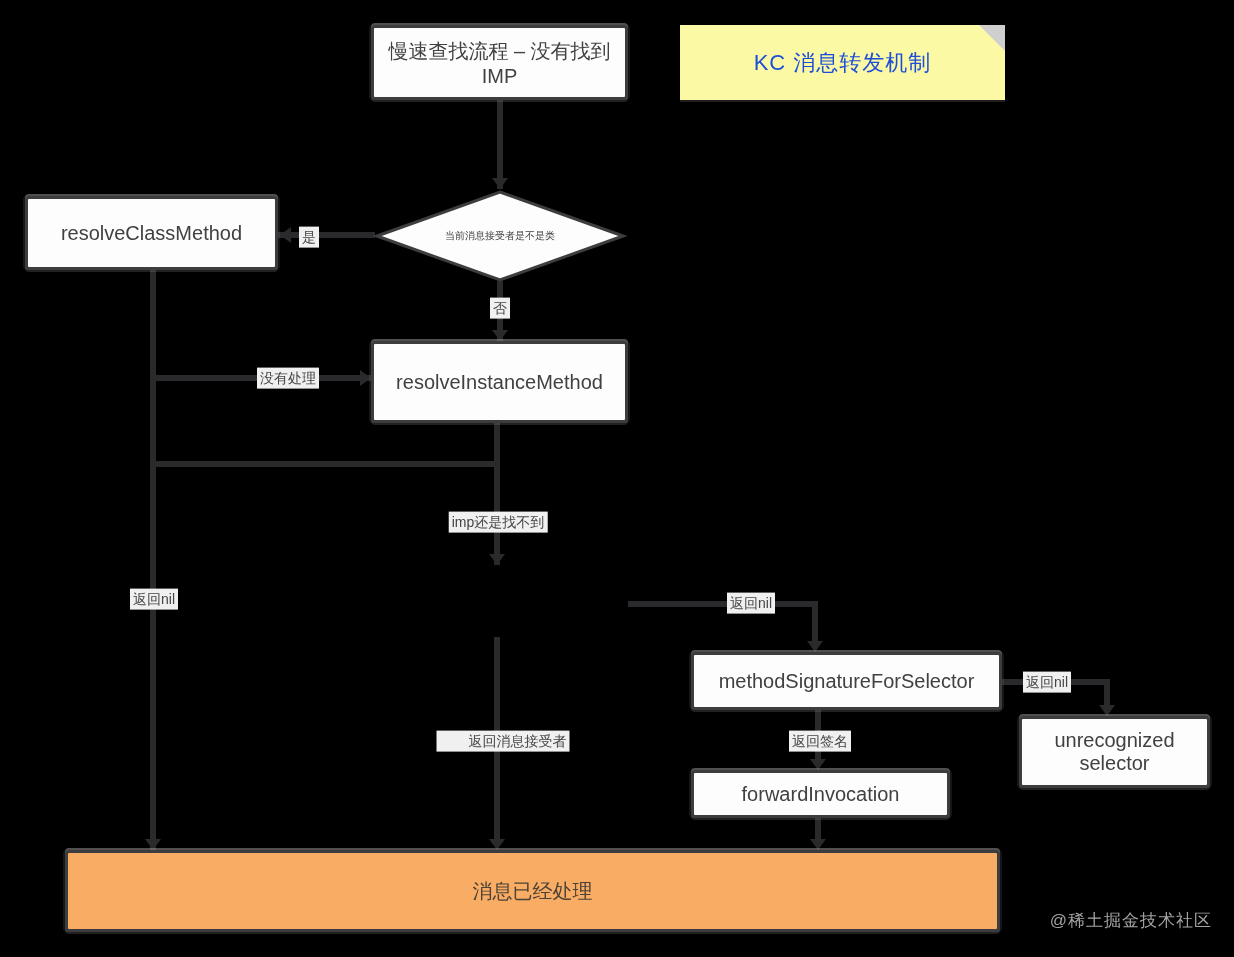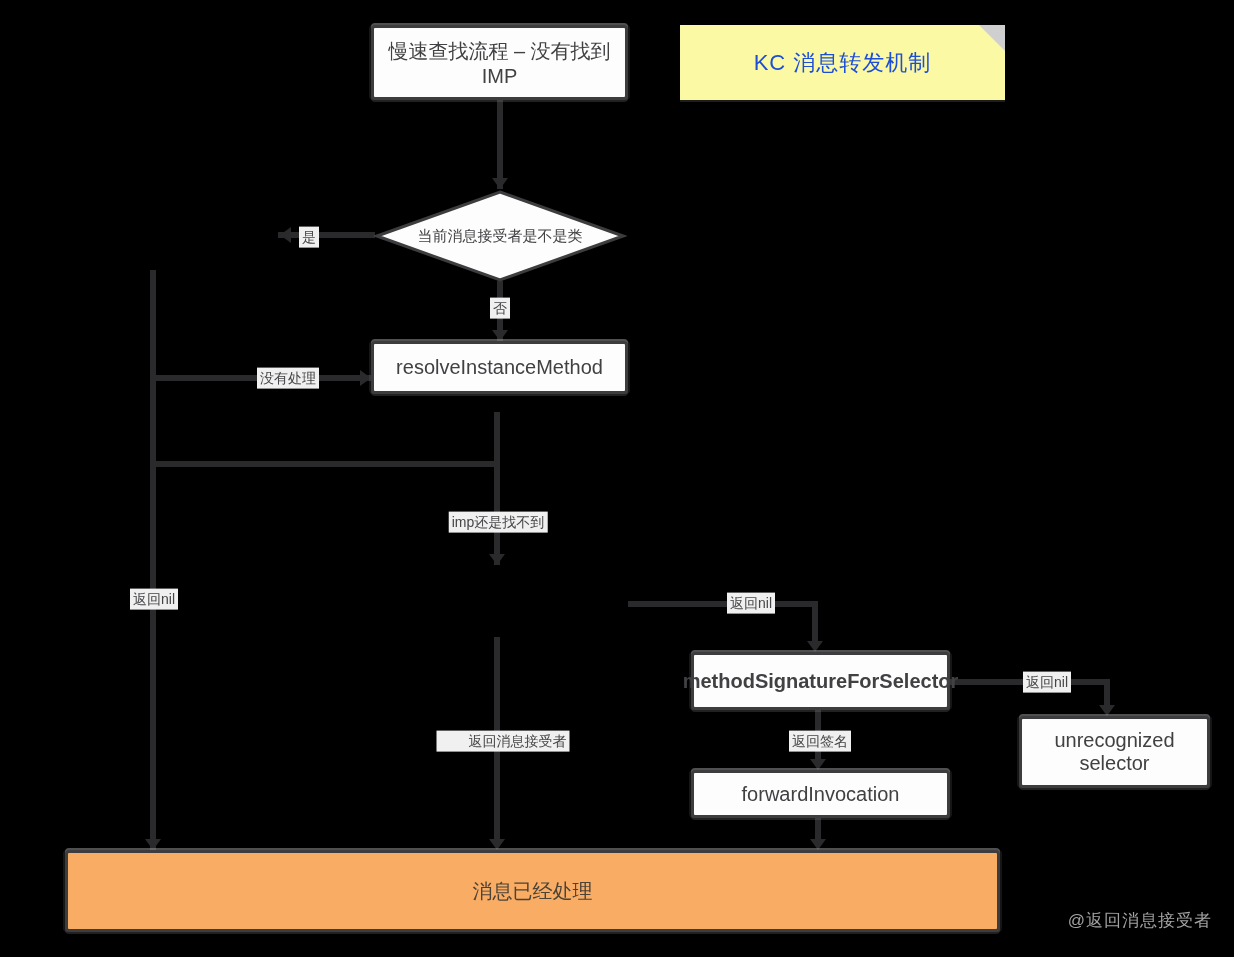--- a/index.html
+++ b/index.html
@@ -23,21 +23,21 @@
     font-size:22px; color:#1d4ed8; letter-spacing:1px;
     box-shadow:0 2px 0 rgba(120,120,120,.25);
   }
   .note .fold {
     position:absolute; top:0; right:0; width:0; height:0;
     border-top:26px solid #cfcfcf; border-left:26px solid transparent;
   }
   .diamond-wrap { position:absolute; }
   .diamond-label {
     position:absolute; inset:0; display:flex; align-items:center; justify-content:center;
-    font-size:15px; color:#414144;
+    font-size:10px; color:#414144;
   }
   .line { position:absolute; background:#2a2a2c; }
   .arr { position:absolute; width:0; height:0; }
   .arr.down  { border-left:8px solid transparent; border-right:8px solid transparent; border-top:11px solid #2a2a2c; }
   .arr.left  { border-top:8px solid transparent; border-bottom:8px solid transparent; border-right:11px solid #2a2a2c; }
   .arr.right { border-top:8px solid transparent; border-bottom:8px solid transparent; border-left:11px solid #2a2a2c; }
   .chip {
     position:absolute; transform:translate(-50%,-50%);
     background:#f0f0f0; color:#454548; font-size:14px; line-height:1.2;
     padding:2px 3px; white-space:nowrap;
@@ -80,44 +80,45 @@
   <div class="arr down" style="left:489px;  top:839px;"></div>
   <div class="arr down" style="left:810px;  top:839px;"></div>
 
   <div class="node" style="left:371px; top:25px; width:257px; height:75px;">慢速查找流程 – 没有找到IMP</div>
 
   <div class="note" style="left:680px; top:25px; width:325px; height:75px;">
     <span>KC 消息转发机制</span>
     <span class="fold"></span>
   </div>
 
+  <div class="node" style="left:25px; top:196px; width:253px; height:74px;">resolveClassMethod</div>
 
   <div class="diamond-wrap" style="left:373px; top:189px; width:254px; height:94px;">
     <svg width="254" height="94">
       <polygon points="127,3 250,47 127,91 4,47" fill="#fdfdfd" stroke="#3d3d3f" stroke-width="3"></polygon>
     </svg>
     <div class="diamond-label">当前消息接受者是不是类</div>
   </div>
 
-  <div class="node" style="left:371px; top:341px; width:257px; height:53px;">resolveInstanceMethod</div>
+  <div class="node" style="left:371px; top:341px; width:257px; height:82px;">resolveInstanceMethod</div>
 
 
-  <div class="node" style="left:691px; top:652px; width:259px; height:58px;font-weight:bold;">methodSignatureForSelector</div>
+  <div class="node" style="left:691px; top:652px; width:311px; height:58px;">methodSignatureForSelector</div>
 
   <div class="node" style="left:1019px; top:716px; width:191px; height:72px;">unrecognized selector</div>
 
   <div class="node" style="left:691px; top:770px; width:259px; height:48px;">forwardInvocation</div>
 
   <div class="node orange" style="left:65px; top:850px; width:935px; height:82px;">消息已经处理</div>
 
   <div class="chip" style="left:309px;  top:237px;">是</div>
   <div class="chip" style="left:500px;  top:308px;">否</div>
   <div class="chip" style="left:253px;  top:378px;margin-left:35px;">没有处理</div>
   <div class="chip" style="left:498px;  top:522px;">imp还是找不到</div>
   <div class="chip" style="left:154px;  top:599px;">返回nil</div>
   <div class="chip" style="left:751px;  top:603px;">返回nil</div>
   <div class="chip" style="left:1047px; top:682px;">返回nil</div>
   <div class="chip" style="left:820px;  top:741px;text-align:center;">返回签名</div>
   <div class="chip" style="left:503px;  top:741px;padding-left:32px;">返回消息接受者</div>
 
-  <div class="watermark">@返回消息接受者</div>
+  <div class="watermark">@稀土掘金技术社区</div>
 
 </div>
 
 </body></html>

